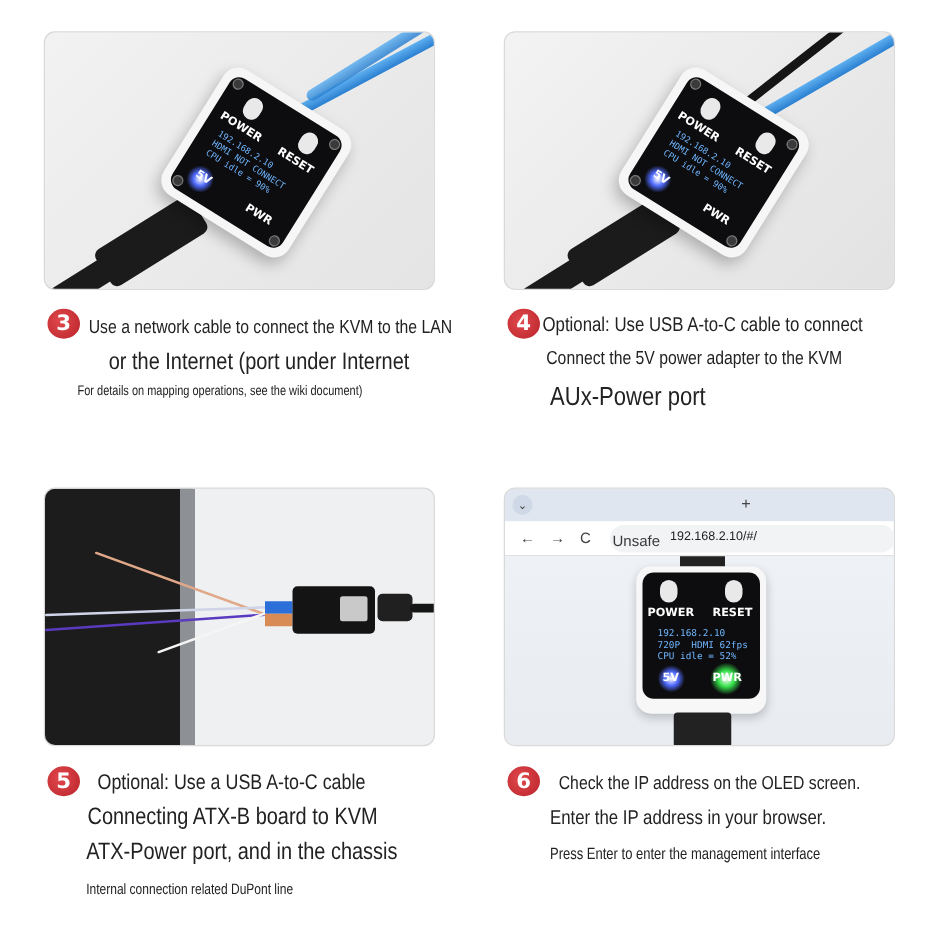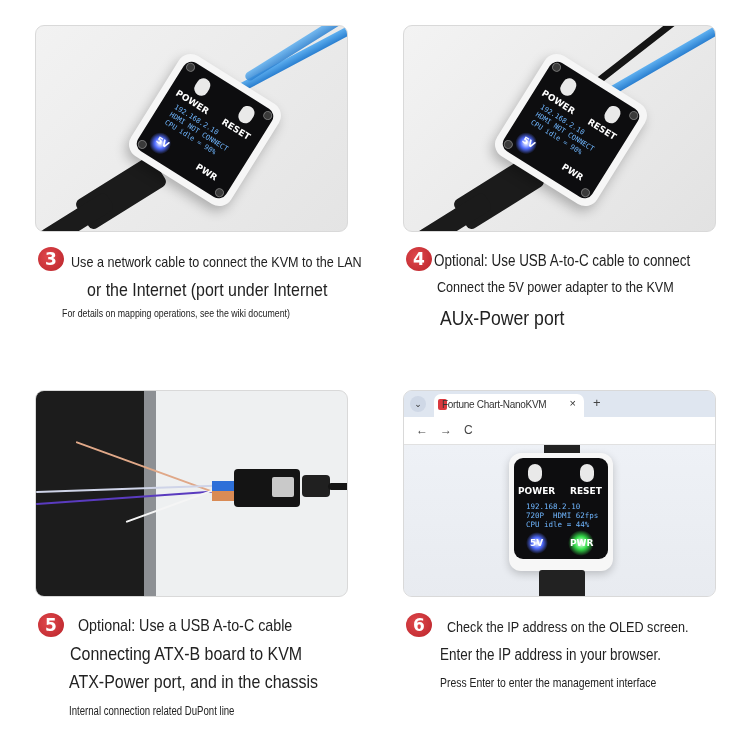--- a/index.html
+++ b/index.html
@@ -146,43 +146,42 @@
   <div class="dupont-orange"></div>
   <div class="atx-board"></div>
   <div class="usb-port"></div>
   <div class="usbc-plug"></div>
   <div class="cable-black" style="left:292px;top:92px;width:25px;"></div>
 </div>
 
 <div class="panel p4">
   <div class="tabstrip">
     <div class="tab-chevron">⌄</div>
-    <div class="tab">
-      <div class="tab-favicon"></div>
-      <span class="tab-title">Fortune Chart-NanoKVM</span>
-      <span class="tab-close">×</span>
-    </div>
     <span class="tab-new">+</span>
   </div>
   <div class="toolbar">
     <span class="nav-btn" style="left:12px;">←</span>
     <span class="nav-btn" style="left:36px;">→</span>
     <span class="nav-btn" style="left:60px;">C</span>
+    <div class="omnibox">
+      <span class="unsafe">Unsafe</span>
+      <span class="url">192.168.2.10/#/</span>
+    </div>
   </div>
   <div class="page">
     <div class="plug-top"></div>
     <div class="kvm-front">
       <div class="kvm-face">
         <div class="kvm-btn" style="left:14px;top:6px;"></div>
         <div class="kvm-btn" style="left:66px;top:6px;"></div>
         <span class="kvm-lbl" style="left:4px;top:28px;">POWER</span>
         <span class="kvm-lbl" style="left:56px;top:28px;">RESET</span>
         <div class="oled" style="left:12px;top:44px;font-size:7.5px;"><span>192.168.2.10</span>
 <span>720P  HDMI 62fps</span>
-<span>CPU idle = 44%</span></div>
+<span>CPU idle = 52%</span></div>
         <div class="led-blue" style="left:12px;top:74px;"></div>
         <div class="led-green" style="left:54px;top:72px;"></div>
         <span class="kvm-lbl" style="left:16px;top:80px;">5V</span>
         <span class="kvm-lbl" style="left:56px;top:80px;">PWR</span>
       </div>
     </div>
     <div class="plug-bottom"></div>
   </div>
 </div>
 

